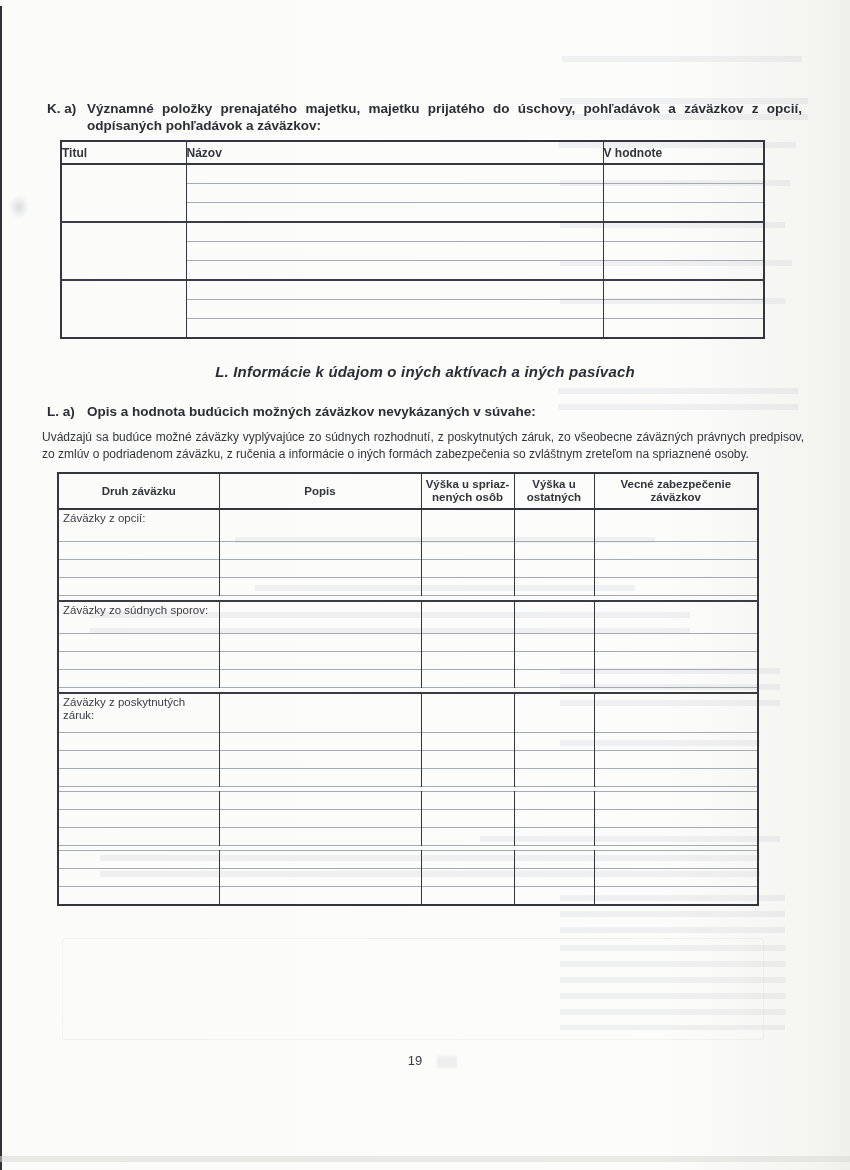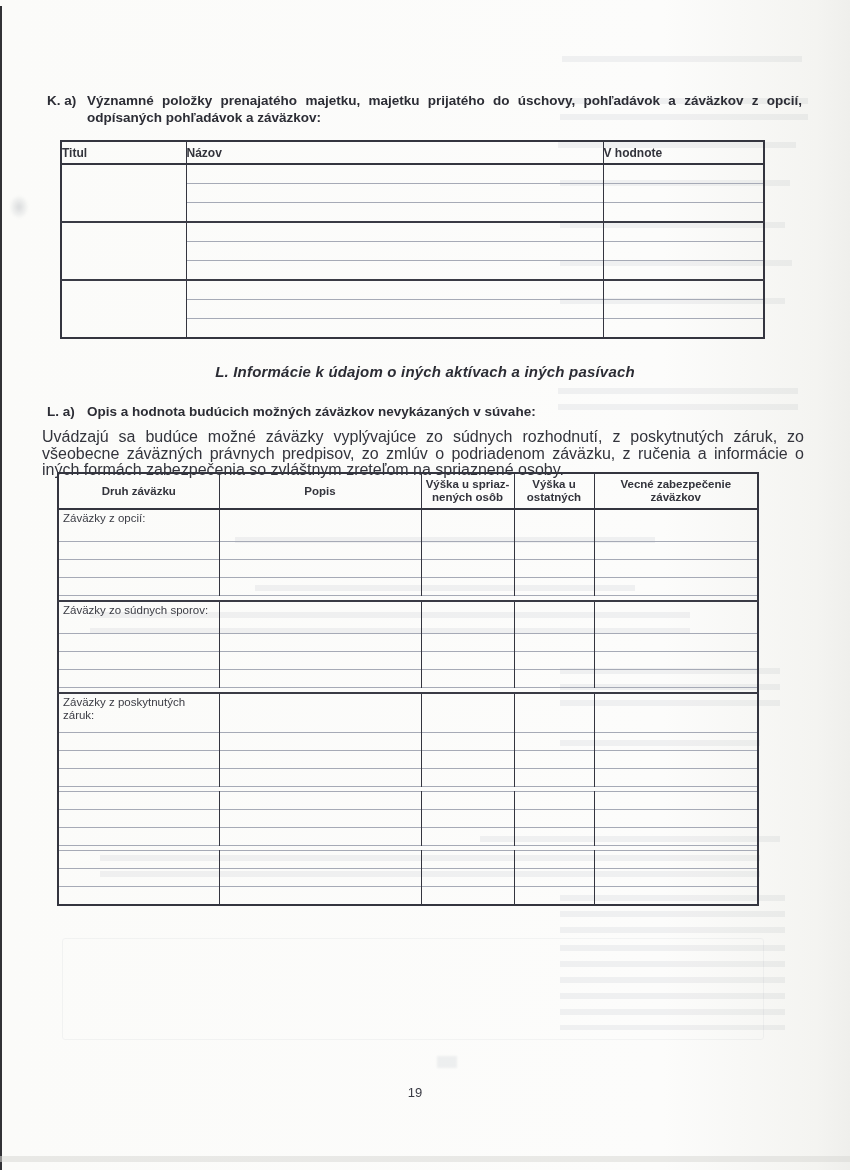--- a/index.html
+++ b/index.html
@@ -20,47 +20,47 @@
   .bottom-band{position:absolute;left:0;top:1156px;width:850px;height:6px;background:#d9d9d5;opacity:.55;}
   .bleed{position:absolute;opacity:.07;filter:blur(.7px);pointer-events:none;
     background:repeating-linear-gradient(180deg,#5a6575 0 6px,transparent 6px 16px);}
   .bleed.box{background:none;border:1px solid #7a8596;border-radius:3px;}
   
   .sec-title{position:absolute;left:0;right:36px;text-align:center;
     font-size:15px;font-weight:bold;font-style:italic;color:#2c2d35;letter-spacing:.2px;}
   .k-title{top:60px;}
   .l-title{top:363px;right:0;}
   .item-head{position:absolute;display:flex;font-weight:bold;font-size:13.5px;line-height:17px;color:#2c2d35;}
-  .ka-head{left:47px;top:92px;right:48px;}
+  .ka-head{left:47px;top:100px;right:48px;}
   .la-head{left:47px;top:403px;right:48px;}
   .item-label{flex:0 0 40px;}
   .item-text{flex:1;text-align:justify;}
   .desc{position:absolute;left:42px;top:421px;right:46px;
-    font-size:16px;line-height:16.5px;text-align:justify;color:#33343c;margin-top:8px;}
+    font-size:12px;line-height:16.5px;text-align:justify;color:#33343c;margin-top:8px;}
   
   table{border-collapse:collapse;table-layout:fixed;position:absolute;background:transparent;}
   th,td{padding:0;margin:0;}
   .k-table{left:60px;top:140px;width:703px;border:2px solid #34353f;}
   .k-table th{height:21px;font-size:12px;font-weight:bold;color:#33343c;
     border:1px solid #34353f;border-bottom:2px solid #34353f;text-align:left;vertical-align:middle;}
   .k-table td{height:18px;border-left:1px solid #34353f;border-right:1px solid #34353f;}
   .k-table tr.sub td{border-top:1px solid #a6aab6;}
   .k-table tr.grp td{border-top:2px solid #3a3b45;}
   .l-table{left:57px;top:472px;width:700px;border:2px solid #34353f;}
   .l-table th{height:34px;font-size:11.5px;font-weight:bold;color:#33343c;text-align:center;
     vertical-align:middle;border:1px solid #34353f;border-bottom:2px solid #34353f;white-space:pre-line;line-height:13px;}
   .l-table td{height:17px;border-left:1px solid #34353f;border-right:1px solid #34353f;}
   .l-table tr.e td{border-top:1px solid #a6aab6;}
   .l-table tr.lbl td{border-top:2px solid #3a3b45;height:19px;}
   .l-table tr.lbl2 td{border-top:2px solid #3a3b45;height:31px;}
   .l-table td.label{font-size:11.5px;line-height:13px;color:#3b3c44;text-align:left;
     vertical-align:top;padding:2px 3px 10px 4px;}
   .l-table tr.sp td{height:4px;border-top:1px solid #a6aab6;border-left:none;border-right:none;}
   
-  .page-num{position:absolute;left:0;right:20px;top:1053px;text-align:center;font-size:13px;color:#3a3b44;margin-top:32px;}
+  .page-num{position:absolute;left:0;right:20px;top:1053px;text-align:center;font-size:13px;color:#3a3b44;}
   .page-num-ghost{position:absolute;left:437px;top:1056px;width:20px;height:12px;opacity:.12;filter:blur(1px);background:#8a94a2;}
 </style>
 </head>
 <body>
 
 <div class="page">
 
   <div class="edge-left"></div>
   <div class="smudge"></div>
   <div class="bottom-band"></div>

